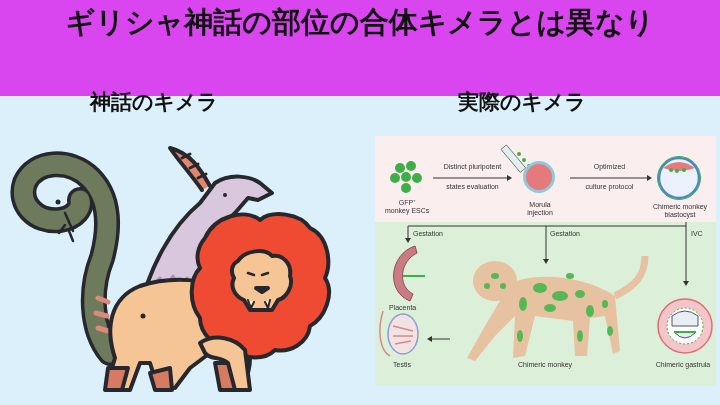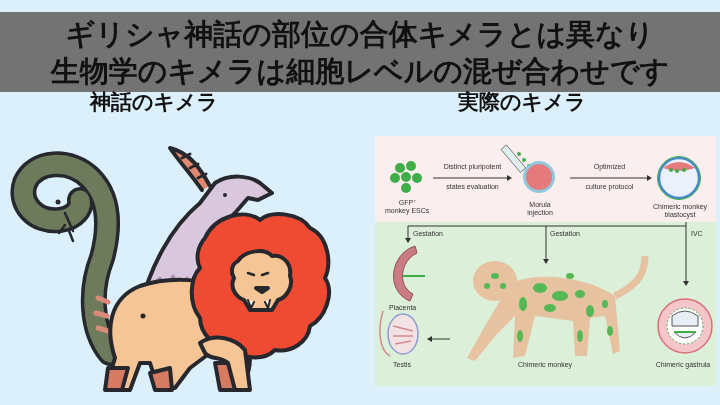--- a/index.html
+++ b/index.html
@@ -1,35 +1,34 @@
 <!DOCTYPE html>
 <html><head>
 <meta charset="utf-8">
 <style>
   html, body { margin:0; padding:0; }
   body { width:720px; height:405px; overflow:hidden; background:#dcf0fc; font-family:"DejaVu Sans", sans-serif; position:relative; }
-  .header { position:absolute; left:0; top:12px; width:720px; height:80px; background:#737373; }
+  .header { position:absolute; left:0; top:0; width:720px; height:96px; background:#d946ef; }
   .header .line { position:absolute; left:0; width:720px; text-align:center; font-weight:bold; color:#111; font-size:29px; letter-spacing:0px; white-space:nowrap; }
   .header .l1 { top:3px; }
   .header .l2 { top:40px; }
   .section-title { position:absolute; top:88px; font-weight:bold; color:#111; font-size:21px; white-space:nowrap; }
   .st-left { left:90px; }
   .st-right { left:458px; }
   .chimera { position:absolute; left:10px; top:128px; width:360px; height:275px; }
   .figure { position:absolute; left:375px; top:136px; width:341px; height:250px; font-family:"Liberation Sans", sans-serif; }
   .fig-top { position:absolute; left:0; top:0; width:341px; height:86px; background:#fbeeee; }
   .fig-bottom { position:absolute; left:0; top:86px; width:341px; height:164px; background:#dcefd9; }
   .flabel { position:absolute; font-size:7px; color:#333; text-align:center; line-height:8px; white-space:nowrap; }
 </style>
 </head>
 <body>
 
 <div class="header">
   <div class="line l1">ギリシャ神話の部位の合体キメラとは異なり</div>
-  <div class="line l2">生物学のキメラは細胞レベルの混ぜ合わせです</div>
 </div>
 
 <div class="section-title st-left">神話のキメラ</div>
 <div class="section-title st-right">実際のキメラ</div>
 
 <svg class="chimera" viewBox="0 0 360 275">
   <g stroke="#26282e" stroke-width="4" stroke-linejoin="round" stroke-linecap="round">
 
     <g>
       <path d="M100 225 C 80 200, 80 160, 92 130 C 100 100, 100 70, 80 50 C 60 30, 25 32, 15 55 C 8 75, 25 95, 50 92 C 65 90, 72 80, 70 72" fill="none" stroke="#26282e" stroke-width="26"></path>

